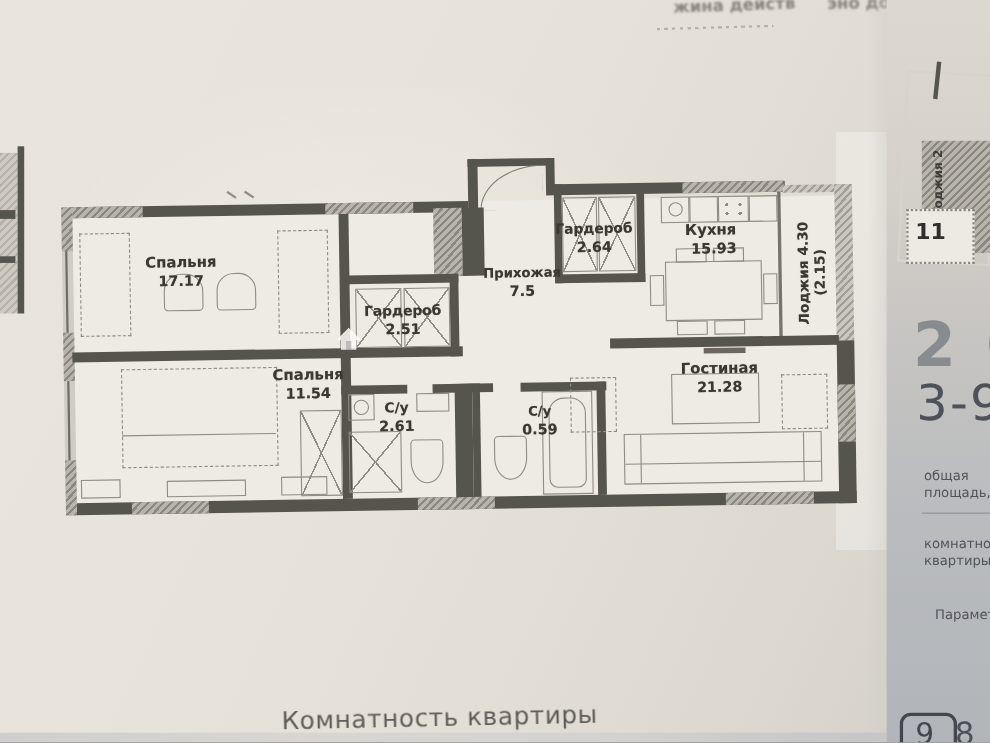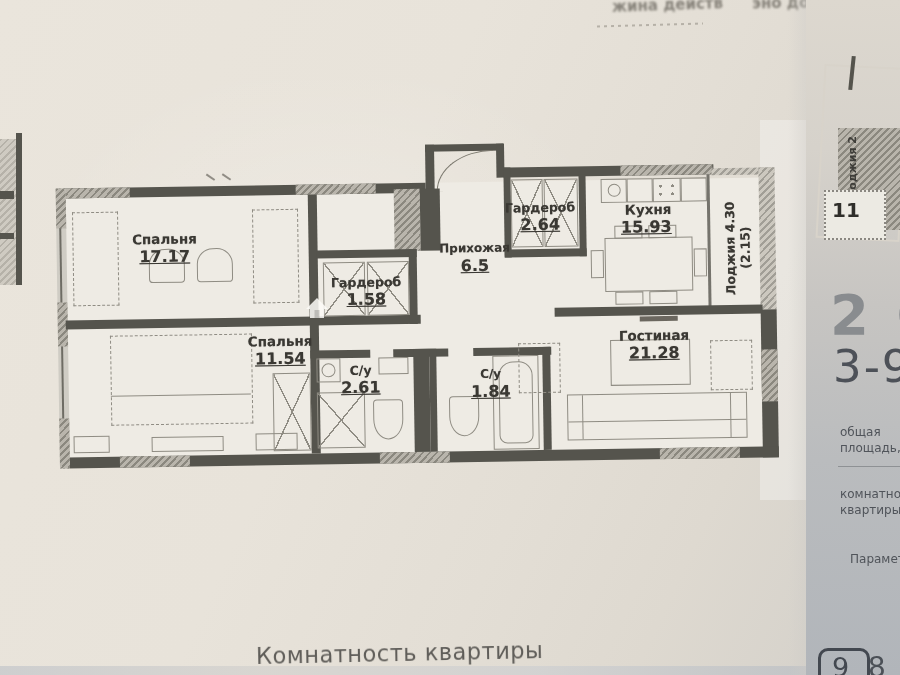--- a/index.html
+++ b/index.html
@@ -15,21 +15,21 @@
   .hz{position:absolute;background:repeating-linear-gradient(135deg,#8b887f 0 2px,#b9b5ac 2px 5px);}
   .hzl{position:absolute;background:repeating-linear-gradient(135deg,#a19e96 0 2px,#ccc8bf 2px 5px);}
   .f{position:absolute;border:1.3px solid #8f8c83;}
   .fd{border-style:dashed;}
   .xb{position:absolute;border:1.3px solid #8f8c83;
       background:linear-gradient(to top right,transparent calc(50% - .7px),#8f8c83 calc(50% - .7px) calc(50% + .7px),transparent calc(50% + .7px)),
                  linear-gradient(to bottom right,transparent calc(50% - .7px),#8f8c83 calc(50% - .7px) calc(50% + .7px),transparent calc(50% + .7px));}
   .lbl{position:absolute;transform:translateX(-50%);text-align:center;font-weight:700;
        font-size:13.5px;line-height:17px;color:#3a3833;white-space:nowrap;
        text-shadow:0 0 .7px rgba(58,56,51,.5);}
-  .lbl small{font-size:16px;font-weight:700;text-decoration:underline;}
+  .lbl small{font-size:13px;font-weight:700;}
   .vlbl{position:absolute;writing-mode:vertical-rl;transform:rotate(180deg);
         font-weight:700;font-size:12.5px;line-height:15px;color:#3a3833;text-align:center;
         text-shadow:0 0 .7px rgba(58,56,51,.5);white-space:nowrap;}
   .arc{position:absolute;width:56px;height:40px;border-left:1.4px solid #7c796f;border-top:1.4px solid #7c796f;
        border-radius:100% 0 0 0;}
   .circ{position:absolute;border:1.2px solid #8f8c83;border-radius:50%;}
   
   #wm{position:absolute;left:302px;top:296px;font-size:75px;font-weight:700;
       color:rgba(253,252,248,.82);letter-spacing:2px;filter:blur(.5px);display:flex;align-items:flex-end;}
   #wm svg{margin:0 3px 10px 3px;opacity:.95;}
@@ -170,39 +170,39 @@
     <div class="f" style="left:314px;top:254px;width:28px;height:38px;border-radius:4px 4px 50% 50%;"></div>
 
     <div class="f" style="left:390px;top:252px;width:28px;height:38px;border-radius:4px 4px 50% 50%;"></div>
     <div class="f" style="left:434px;top:212px;width:44px;height:92px;">
       <div class="ov" style="left:5px;top:5px;width:32px;height:80px;border:1px solid #8f8c83;border-radius:14px 14px 8px 8px;"></div>
     </div>
 
     <div class="lbl" style="left:108px;top:82px;">
       <span>Спальня</span><br><small>17.17</small></div>
     <div class="lbl" style="left:309px;top:128px;font-size:12.5px;">
-      <span>Гардероб</span><br><small>1.58</small></div>
+      <span>Гардероб</span><br><small>2.51</small></div>
     <div class="lbl" style="left:222px;top:186px;">
       <span>Спальня</span><br><small>11.54</small></div>
     <div class="lbl" style="left:302px;top:216px;font-size:12.5px;">
       <span>С/у</span><br><small>2.61</small></div>
     <div class="lbl" style="left:418px;top:96px;font-size:12px;">
-      <span>Прихожая</span><br><small>6.5</small></div>
+      <span>Прихожая</span><br><small>7.5</small></div>
     <div class="lbl" style="left:484px;top:56px;font-size:12.5px;">
       <span>Гардероб</span><br><small>2.64</small></div>
     <div class="lbl" style="left:590px;top:60px;text-align:right;">
       <span>Кухня</span><br><small>15.93</small></div>
     <div class="vlbl" style="left:666px;top:58px;height:100px;">
       <span style="display:block;"><span>Лоджия</span> <span>4.30</span></span>
       <span style="display:block;">(2.15)</span>
       </div>
     <div class="lbl" style="left:596px;top:186px;">
       <span>Гостиная</span><br><small>21.28</small></div>
     <div class="lbl" style="left:432px;top:222px;font-size:12px;">
-      <span>С/у</span><br><small>1.84</small></div>
+      <span>С/у</span><br><small>0.59</small></div>
   </div>
 
   <div id="wm">
       <svg viewBox="0 0 24 24" width="24" height="24">
         <path d="M12 2 1 13h4v9h14v-9h4z" fill="rgba(253,252,248,.9)"></path>
         <rect x="9.5" y="14" width="5" height="8" fill="rgba(120,118,112,.35)"></rect>
       </svg>
   </div>
 
   <div id="sideblend"></div>

